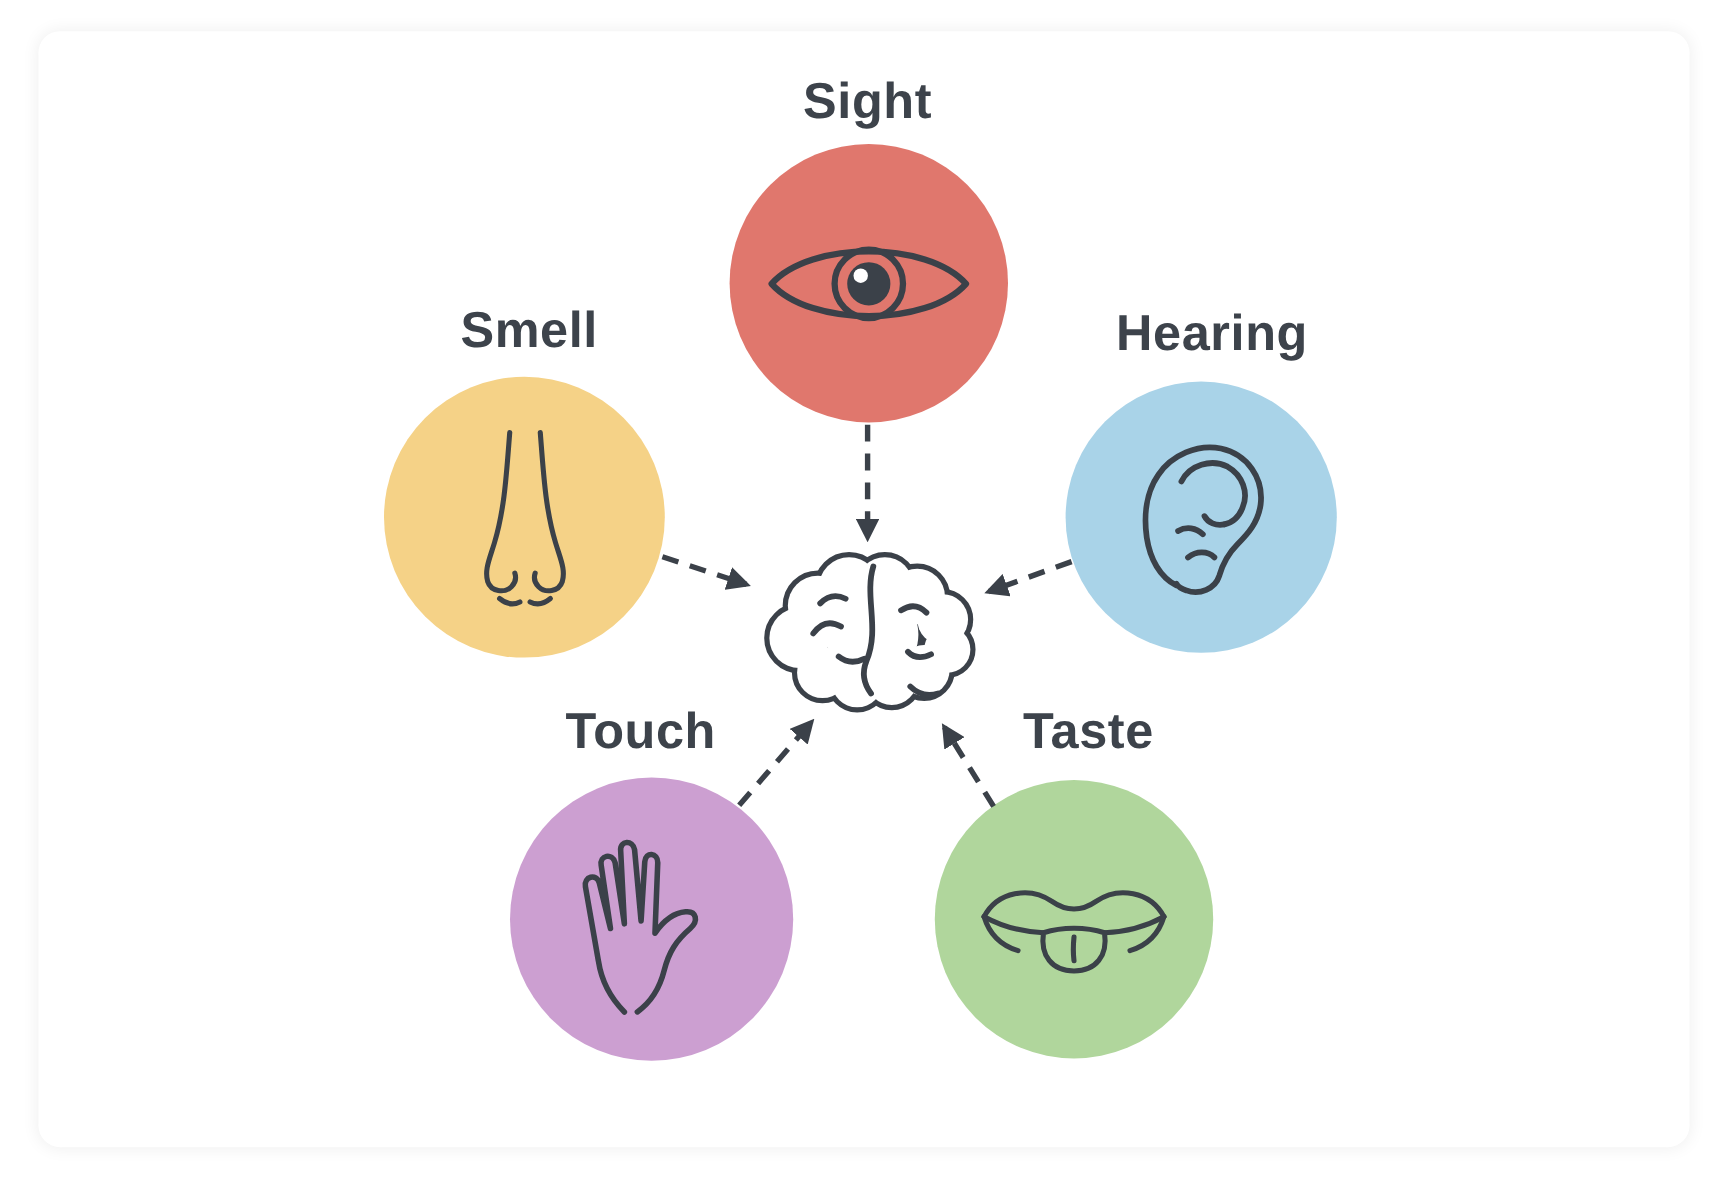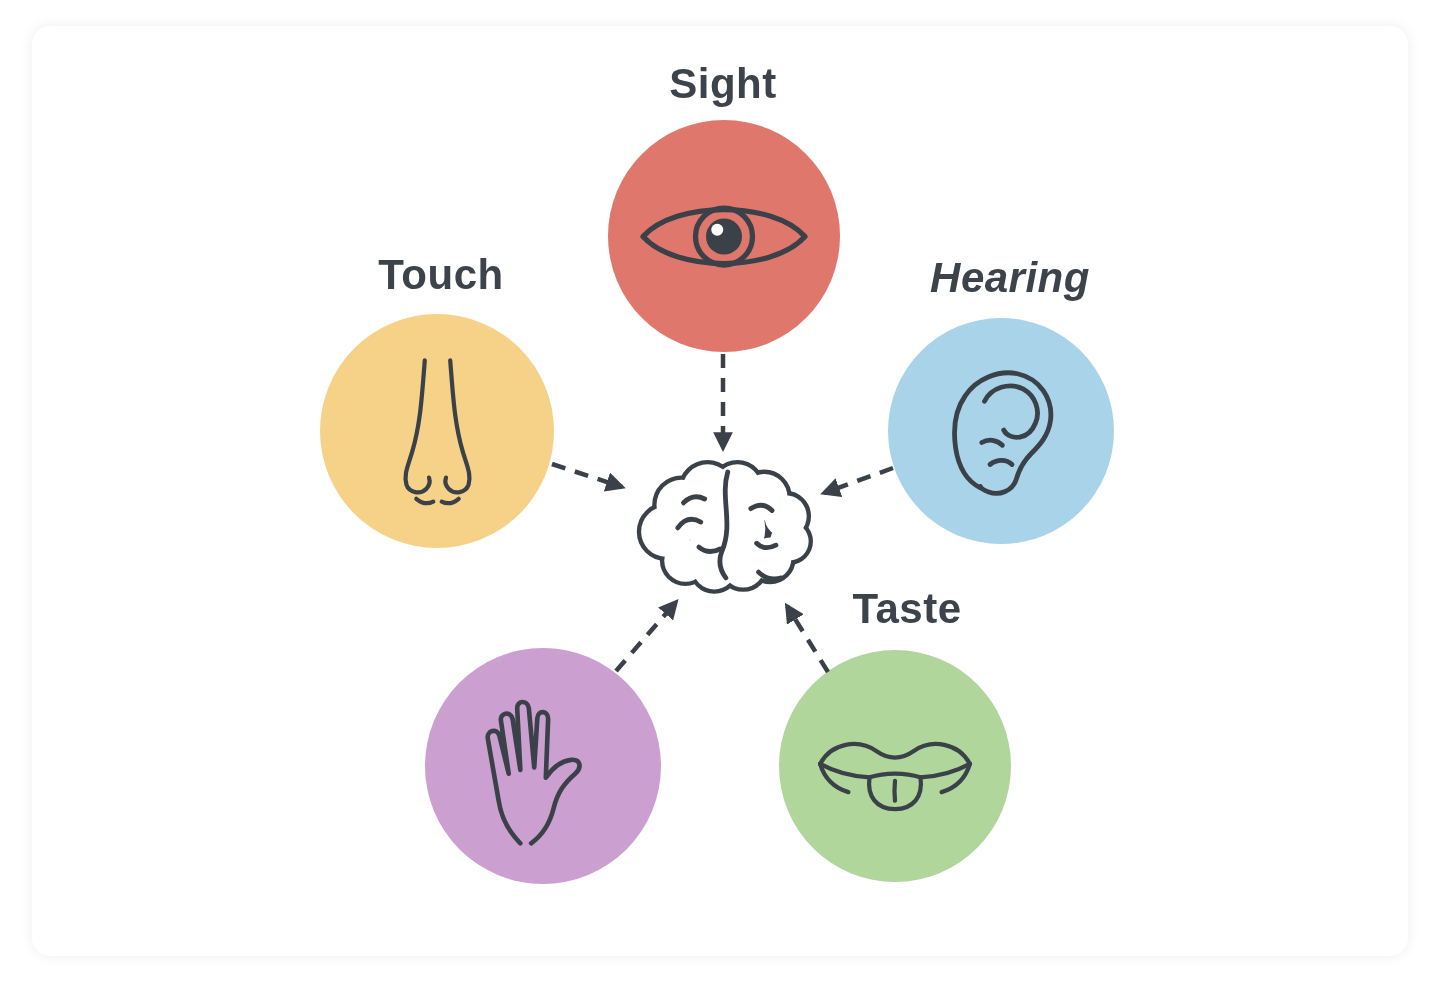--- a/index.html
+++ b/index.html
@@ -37,21 +37,21 @@
   .stroke { fill:none; stroke:#3b4149; stroke-linecap:round; stroke-linejoin:round; }
 
   
   .circle-sight   { left:608px; top:120px; width:232px; height:232px; }
   .circle-hearing { left:888px; top:318px; width:226px; height:226px; }
   .circle-smell   { left:320px; top:314px; width:234px; height:234px; }
   .circle-touch   { left:425px; top:648px; width:236px; height:236px; }
   .circle-taste   { left:779px; top:650px; width:232px; height:232px; }
 
   .label-sight   { left:723px;  top:60px;  }
-  .label-hearing { left:1010px; top:254px;font-style:italic; }
+  .label-hearing { left:1010px; top:254px; }
   .label-smell   { left:441px;  top:251px; }
   .label-touch   { left:534px;  top:585px; }
   .label-taste   { left:895px;  top:585px;margin-left:12px; }
 
   .brain-wrap { position:absolute; left:616px; top:447px; width:212px; height:154px; }
 
   .arrows { position:absolute; inset:0; pointer-events:none; }
   .arrow {
     fill:none;
     stroke:#3b4149;
@@ -60,21 +60,22 @@
   }
 </style>
 </head>
 <body>
 
 <div class="stage">
   <div class="card"></div>
 
   <div class="sense-label label-sight">Sight</div>
   <div class="sense-label label-hearing">Hearing</div>
-  <div class="sense-label label-smell">Touch</div>
+  <div class="sense-label label-smell">Smell</div>
+  <div class="sense-label label-touch">Touch</div>
   <div class="sense-label label-taste">Taste</div>
 
   <div class="sense-circle circle-sight" style="background: rgb(224, 119, 109);">
     <svg class="icon" width="180" height="105" viewBox="0 0 240 140">
       <path class="stroke" stroke-width="7" d="M 12 70 C 55 22 185 22 228 70 C 185 118 55 118 12 70 Z"></path>
       <circle class="stroke" stroke-width="7" cx="120" cy="70" r="38"></circle>
       <circle cx="120" cy="70" r="24" fill="#3b4149"></circle>
       <circle cx="111" cy="61" r="8" fill="#ffffff"></circle>
     </svg>
   </div>

